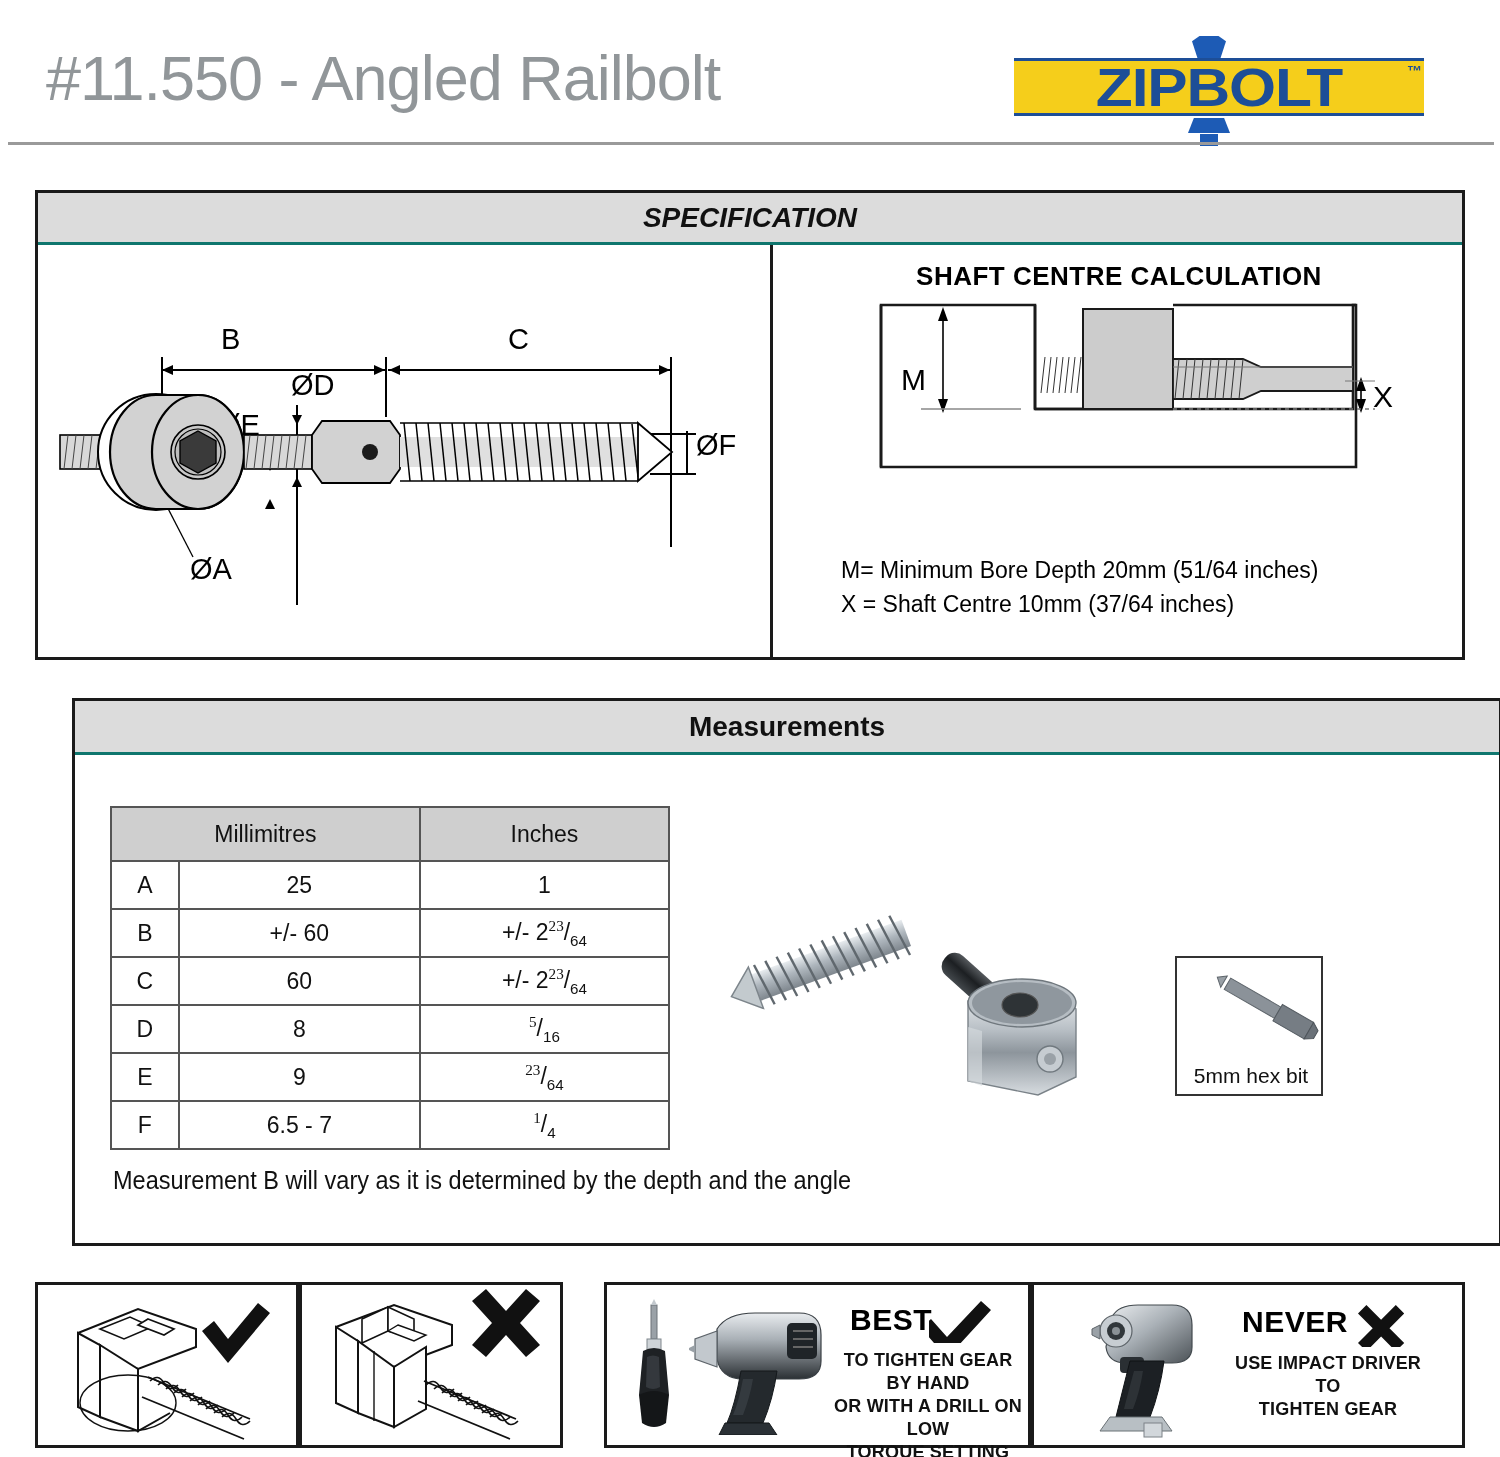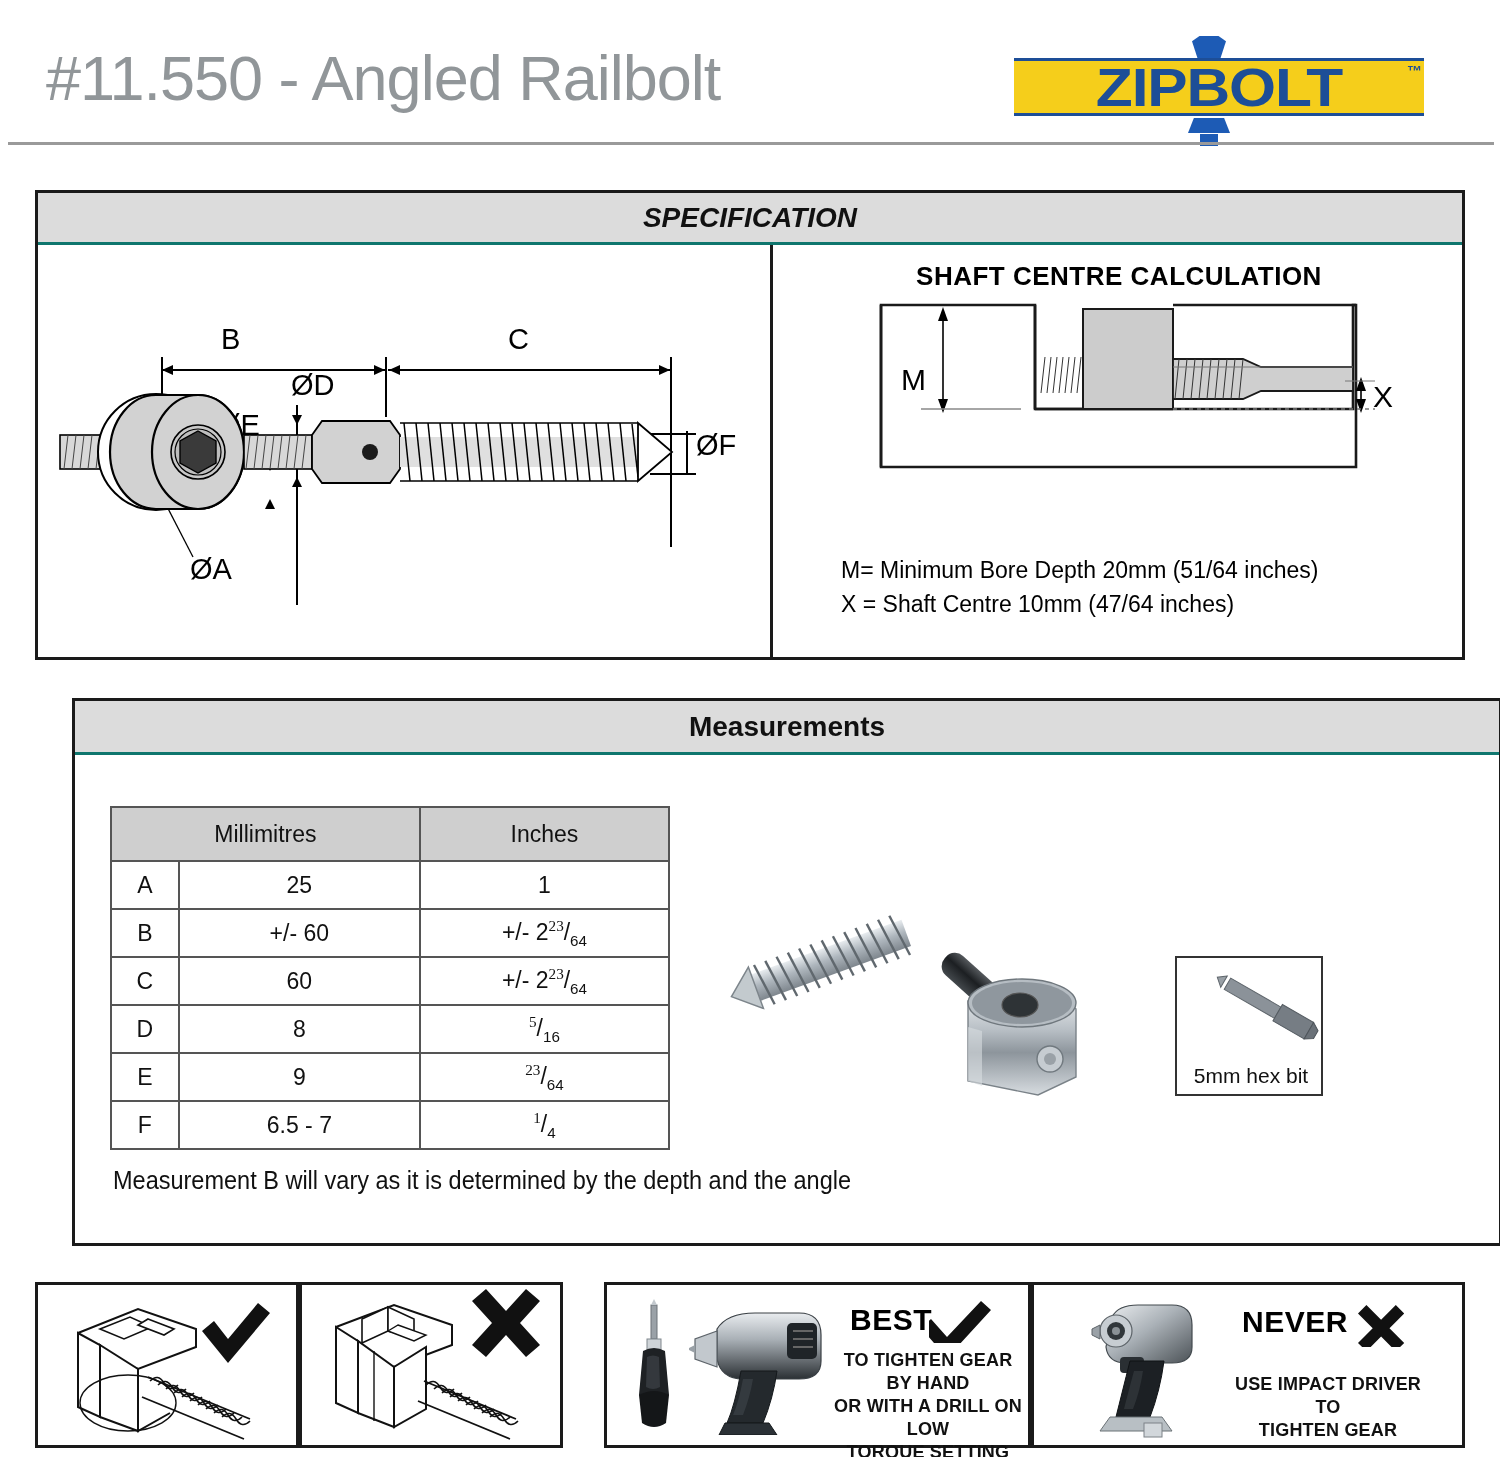--- a/index.html
+++ b/index.html
@@ -337,21 +337,21 @@
       <polygon points="588,80 583,94 593,94" fill="#000"></polygon>
       <polygon points="588,116 583,102 593,102" fill="#000"></polygon>
       <line x1="572" y1="84" x2="602" y2="84" stroke="#777" stroke-width="1"></line>
       <line x1="400" y1="112" x2="602" y2="112" stroke="#777" stroke-width="1.4" stroke-dasharray="4,4"></line>
     </svg>
 
     <div class="dim-label" style="position:absolute; left:128px; top:118px; font-size:30px;">M</div>
     <div class="dim-label" style="position:absolute; left:600px; top:135px; font-size:30px;">X</div>
 
     <div class="shaft-note" style="top:312px;">M= Minimum Bore Depth 20mm (51/64 inches)</div>
-    <div class="shaft-note" style="top:346px;">X = Shaft Centre 10mm (47/64 inches)</div>
+    <div class="shaft-note" style="top:346px;">X = Shaft Centre 10mm (37/64 inches)</div>
   </div>
 </div>
 
 <div class="panel" id="meas-panel">
   <div class="panel-head">
     <span class="panel-head-title">Measurements</span>
   </div>
 
   <table class="meas-table">
     <thead>
@@ -597,15 +597,15 @@
     <path d="M44,74 q-6,22 -10,38 l9,0 q7,-18 10,-38 Z" fill="#343a3f" opacity="0.7"></path>
 
     <path d="M20,120 l52,0 l10,14 l-72,0 Z" fill="#b8bfc4" stroke="#6b7277" stroke-width="1"></path>
     <rect x="54" y="126" width="18" height="14" fill="#d2d7db" stroke="#7c8287" stroke-width="1"></rect>
   </svg>
 
   <div class="tool-word" style="left:208px; top:20px;">NEVER</div>
   <svg style="position:absolute; left:318px; top:14px;" width="56" height="48">
     <path d="M8,2 l-8,8 l14,14 l-14,14 l8,8 l14,-14 l14,14 l8,-8 l-14,-14 l14,-14 l-8,-8 l-14,14 Z" fill="#111" transform="translate(6,4) scale(1.05)"></path>
   </svg>
-  <div class="tool-caption" style="left: 196px; top: 88px; width: 196px; white-space: pre-line;">USE IMPACT DRIVER TO
+  <div class="tool-caption" style="left: 196px; top: 67px; width: 196px; white-space: pre-line;">USE IMPACT DRIVER TO
 TIGHTEN GEAR</div>
 </div>
 
 </body></html>

